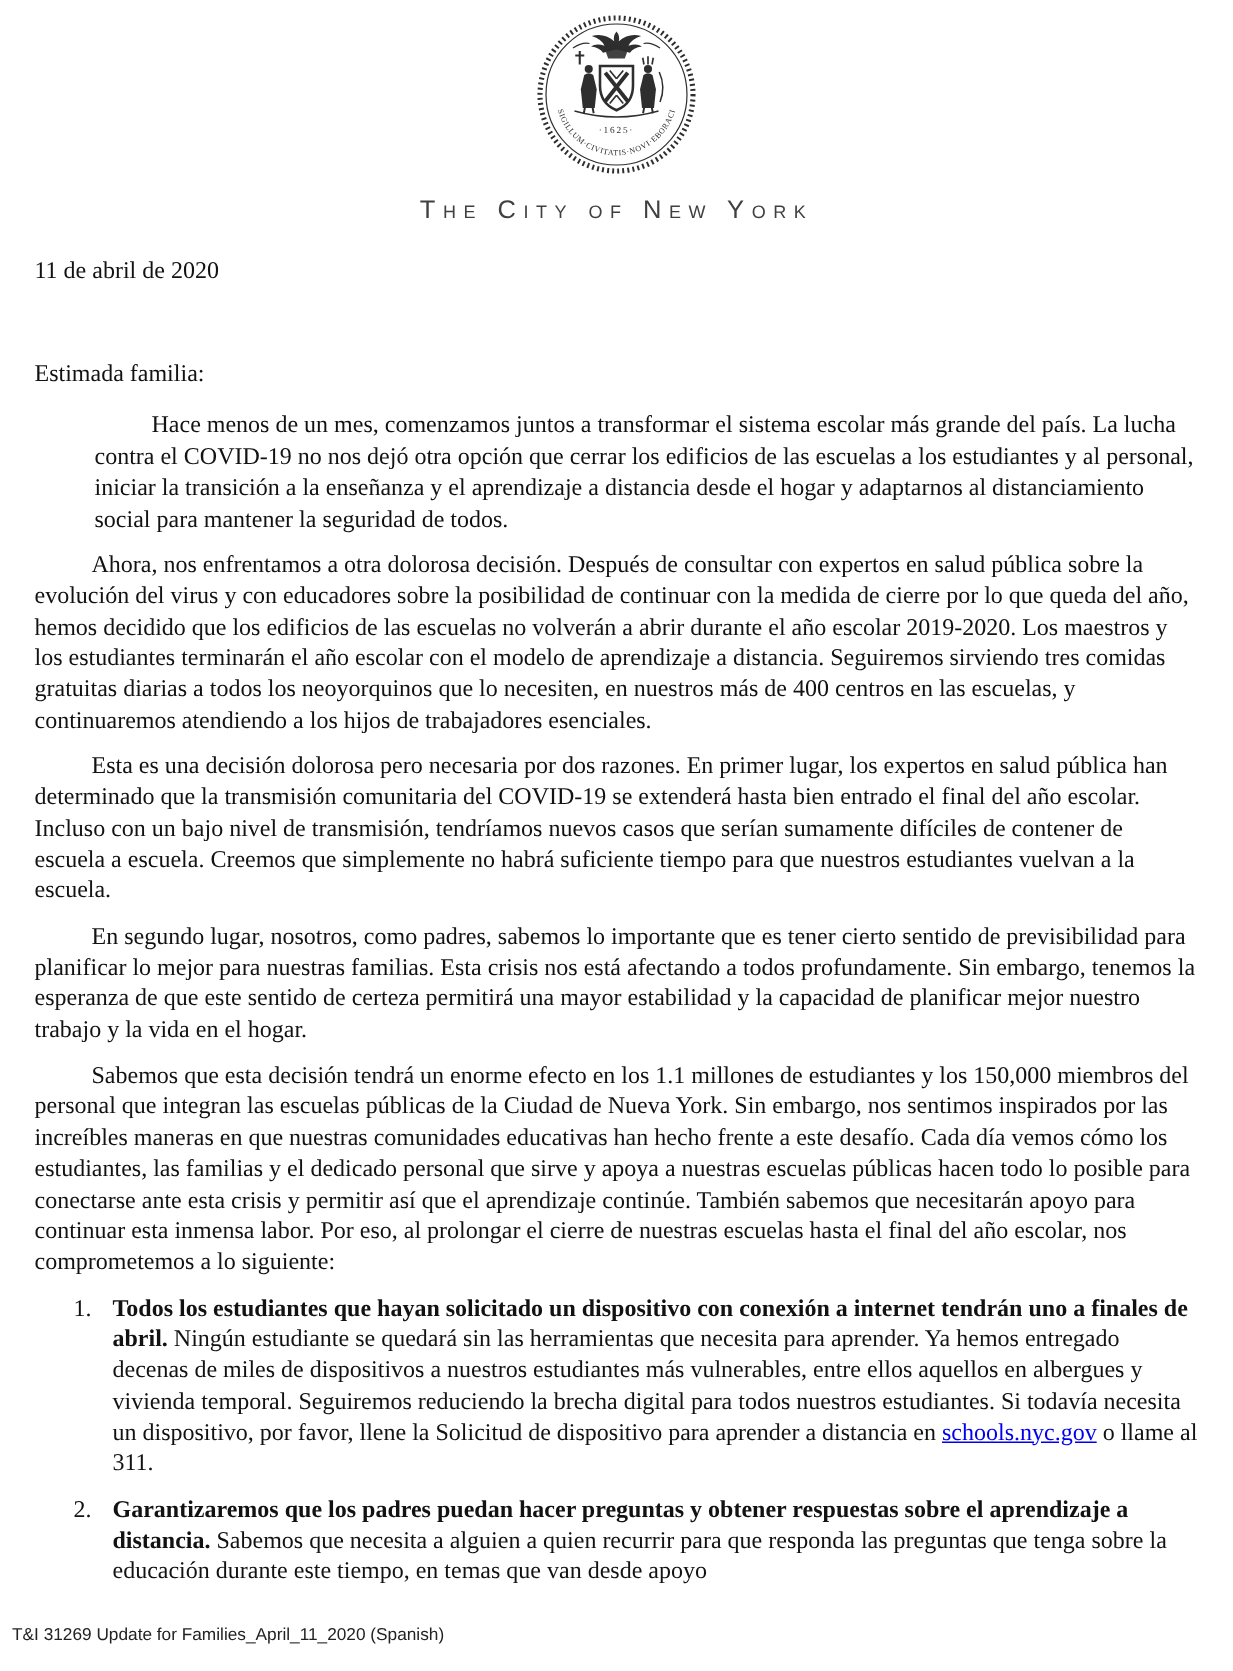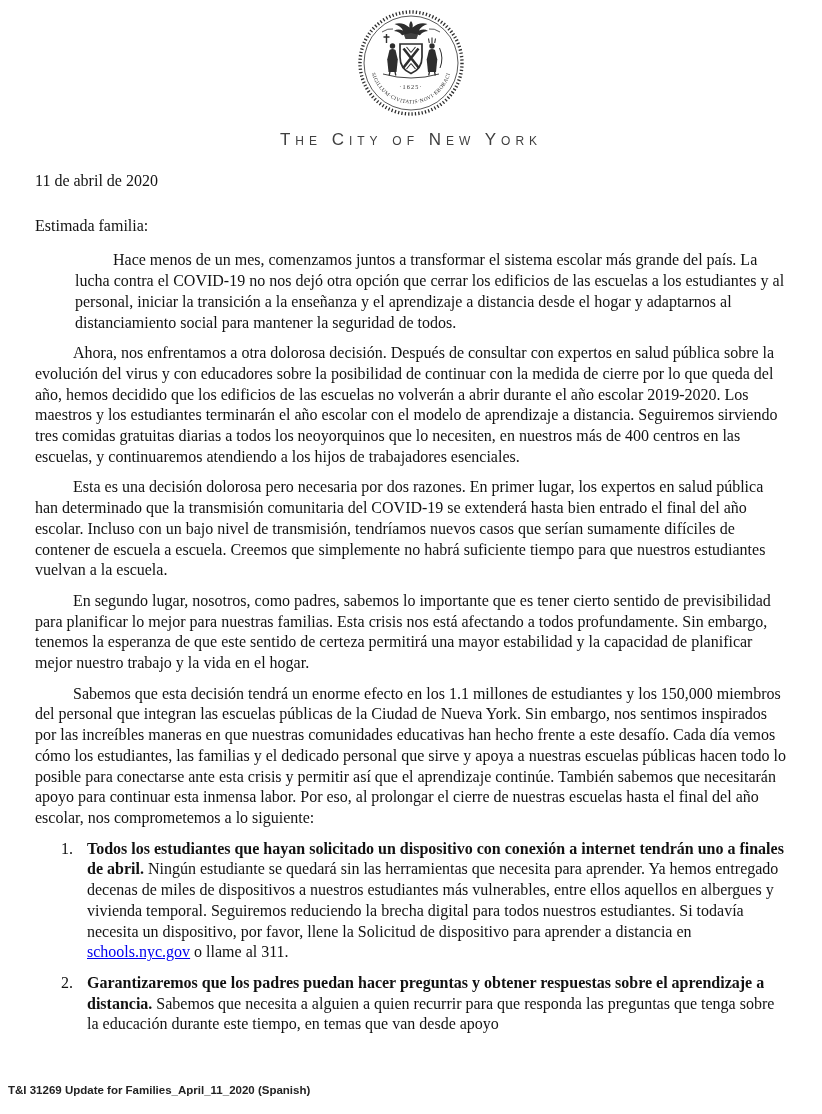--- a/index.html
+++ b/index.html
@@ -19,44 +19,43 @@
     margin-top: 12px;
     text-align: center;
     font-family: "Liberation Sans", sans-serif;
     font-variant: small-caps;
     font-size: 17px;
     letter-spacing: 5px;
     color: #404040;
     white-space: nowrap;
   }
   .content {
-    padding: 0 35px;
+    padding: 0 23px;
     font-size: 16px;
     line-height: 20.7px;
     text-align: left;
   }
   .date-line { margin-top: 21px; }
-  .salutation { margin-top: 24px; }
+  .salutation { margin-top: 48px; }
   .para { margin: 10px 0 0 0; text-indent: 38px; }
   .para.first { margin-top: 14px; margin-left: 40px; }
   .list { list-style: none; margin: 10px 0 0 0; padding: 0 0 0 52px; }
   .list-item { position: relative; margin-top: 10px; }
   .list-item:first-child { margin-top: 0; }
   .li-num { position: absolute; left: -26px; top: 0; }
   .b { font-weight: bold; }
   a.link { color: #0000EE; text-decoration: underline; cursor: pointer; text-align: right; }
   .doc-footer {
     position: absolute;
     left: 8px;
     top: 1084px;
     font-family: "Liberation Sans", sans-serif;
     font-size: 11.5px;
     color: #222222;
     white-space: nowrap;
-    font-weight: bold;
   }
 </style>
 </head>
 <body>
 
 <div class="page">
 
   <div class="seal-wrap">
     <svg class="seal" width="110" height="110" viewBox="0 0 110 110" aria-hidden="true">
       <defs>

